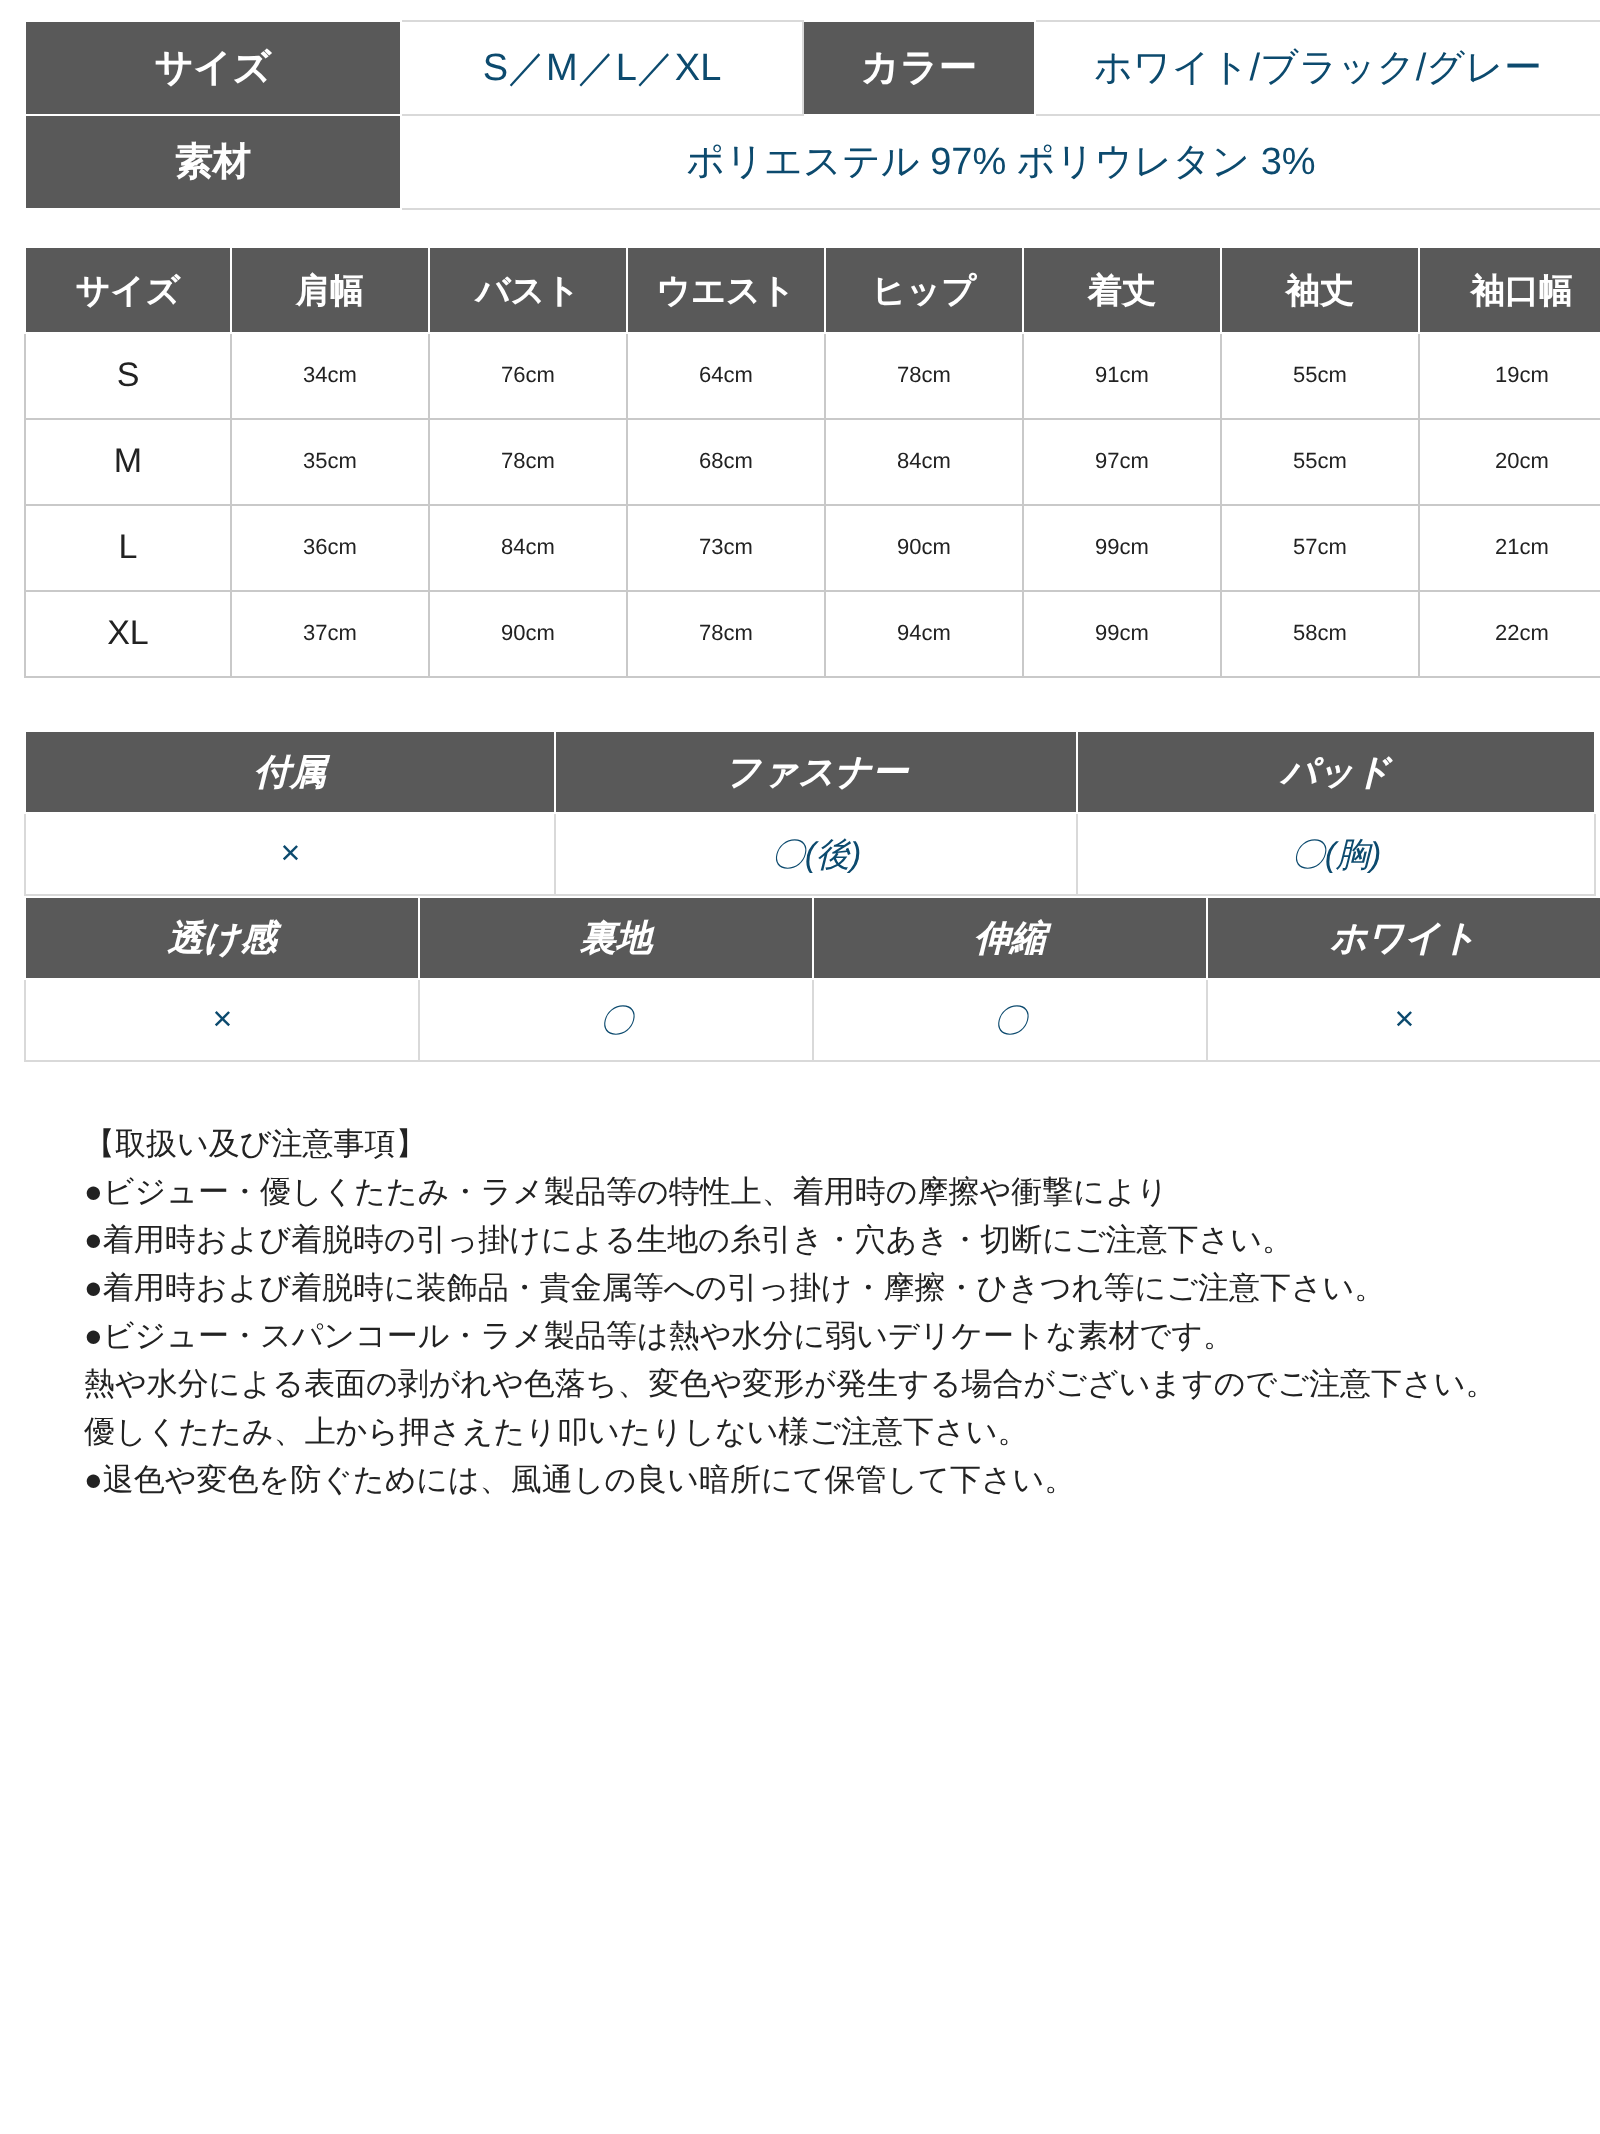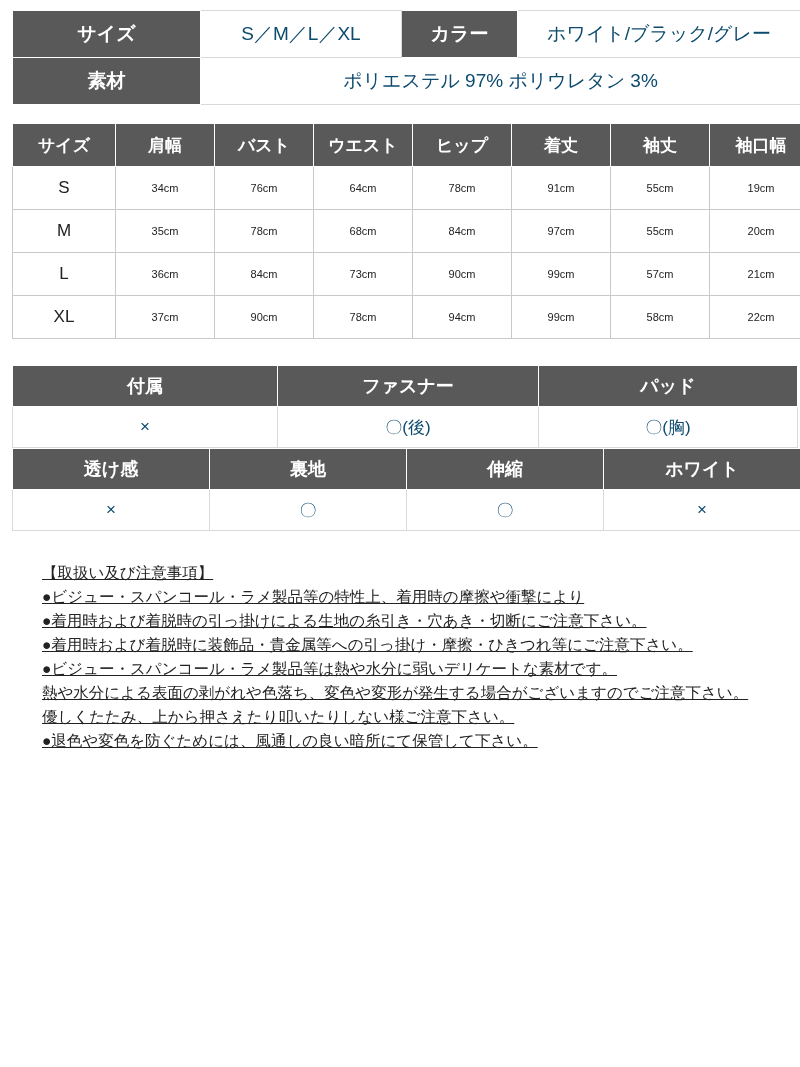--- a/index.html
+++ b/index.html
@@ -69,35 +69,35 @@
   }
 
   
   .attr-wrap { margin-top: 26px; }
   .attr-table td {
     height: 38px;
     text-align: center;
     vertical-align: middle;
     font-size: 18px;
     border: 1px solid #ffffff;
+    font-style: italic;
   }
   .attr-table td.val {
     border: 1px solid #d9d9d9 !important;
     font-size: 17px;
   }
   .attr-wrap2 { margin-top: 0px; }
 
   
   .notes {
     margin-top: 30px;
     padding-left: 30px;
     font-size: 15.5px;
     line-height: 1.55;
     color: #222222;
-    text-decoration: underline;
   }
   .notes div { white-space: pre; }
 </style>
 </head>
 <body>
 
 <div class="page">
 
   <table class="spec-table">
     <tbody>
@@ -204,21 +204,21 @@
           <td class="val">〇</td>
           <td class="val">〇</td>
           <td class="val">×</td>
         </tr>
       </tbody>
     </table>
   </div>
 
   <div class="notes">
     <div>【取扱い及び注意事項】</div>
-    <div>●ビジュー・スパンコール・ラメ製品等の特性上、着用時の摩擦や衝撃により</div>
+    <div>●ビジュー・優しくたたみ・ラメ製品等の特性上、着用時の摩擦や衝撃により</div>
     <div>●着用時および着脱時の引っ掛けによる生地の糸引き・穴あき・切断にご注意下さい。</div>
     <div>●着用時および着脱時に装飾品・貴金属等への引っ掛け・摩擦・ひきつれ等にご注意下さい。</div>
     <div>●ビジュー・スパンコール・ラメ製品等は熱や水分に弱いデリケートな素材です。</div>
     <div>熱や水分による表面の剥がれや色落ち、変色や変形が発生する場合がございますのでご注意下さい。</div>
     <div>優しくたたみ、上から押さえたり叩いたりしない様ご注意下さい。</div>
     <div>●退色や変色を防ぐためには、風通しの良い暗所にて保管して下さい。</div>
   </div>
 
 </div>
 

